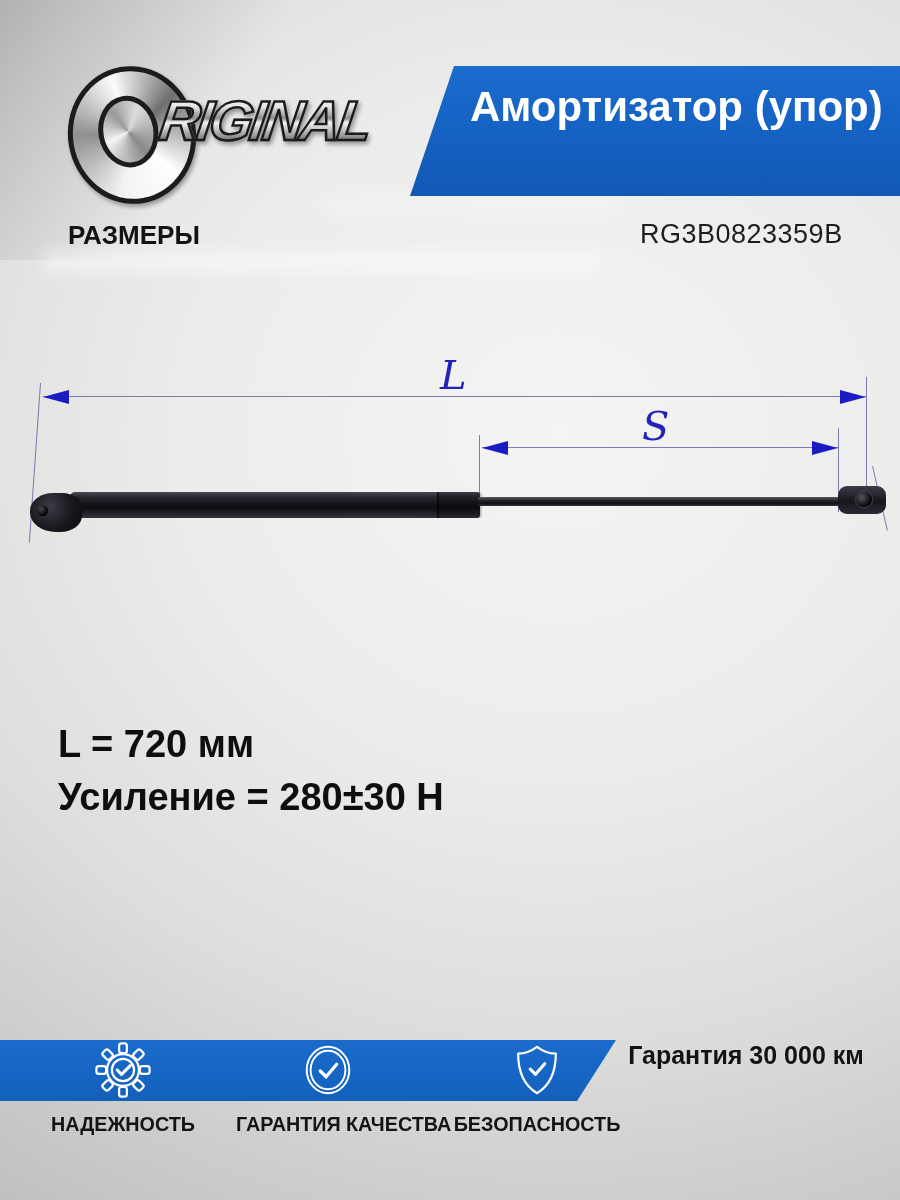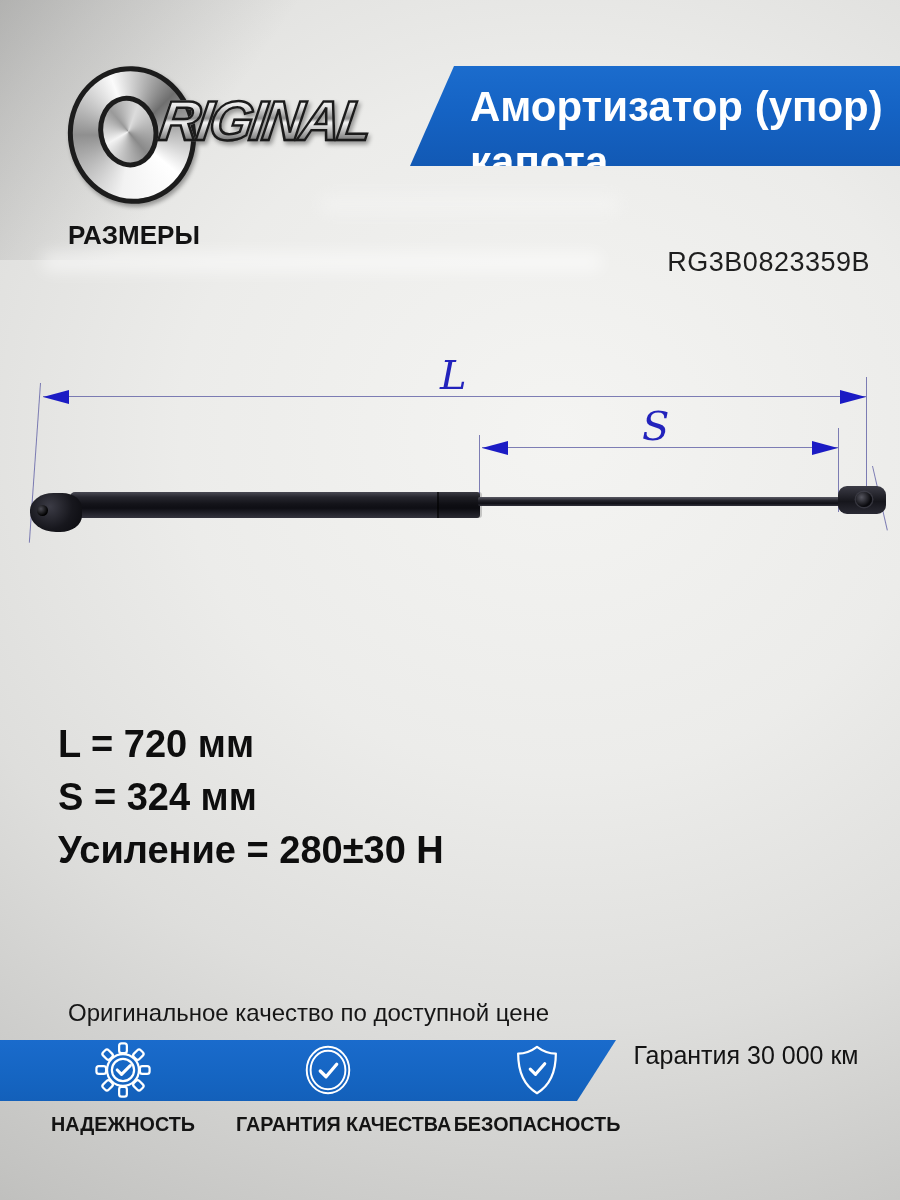--- a/index.html
+++ b/index.html
@@ -25,29 +25,29 @@
     border:5px solid #1c1c1c;
     background:conic-gradient(from 30deg,#dcdcdc,#8a8a8a 120deg,#f4f4f4 220deg,#9a9a9a 300deg,#dcdcdc);}
   .logo-text{position:absolute;left:100px;top:30px;
     font-size:56px;font-weight:900;font-style:italic;letter-spacing:-3px;
     transform:skewX(-8deg);
     background:linear-gradient(180deg,#ffffff 0%,#e8e8e8 28%,#8c8c8c 47%,#f6f6f6 53%,#707070 82%,#c4c4c4 100%);
     -webkit-background-clip:text;background-clip:text;color:transparent;
     -webkit-text-stroke:2.5px #1b1b1b;}
 
   
-  .banner{position:absolute;left:410px;top:66px;width:490px;height:100px;
+  .banner{position:absolute;left:410px;top:66px;width:490px;height:130px;
     background:linear-gradient(180deg,#1b6ccd 0%,#1563c4 45%,#1259b4 100%);
     clip-path:polygon(44px 0,100% 0,100% 100%,0 100%);}
   .banner-text{position:absolute;left:60px;top:13px;color:#ffffff;
     font-size:42px;font-weight:700;line-height:55px;white-space:nowrap;}
 
   .section-label{position:absolute;left:68px;top:220px;font-size:26px;font-weight:800;color:#131313;}
-  .part-number{position:absolute;left:640px;top:219px;width:230px;text-align:right;
-    font-size:27px;font-weight:400;color:#1e1e1e;letter-spacing:.5px;margin-top:28px;}
+  .part-number{position:absolute;left:640px;top:219px;width:230px;text-align:left;
+    font-size:27px;font-weight:400;color:#1e1e1e;letter-spacing:.5px;}
 
   
   .dim-line{position:absolute;height:0;border-top:1.4px solid rgba(95,95,165,.8);}
   .ext-line{position:absolute;width:0;border-left:1.2px solid rgba(95,95,165,.8);}
   .arr{position:absolute;width:0;height:0;border-top:7px solid transparent;border-bottom:7px solid transparent;}
   .arr.left{border-right:26px solid #1b1bc4;}
   .arr.right{border-left:26px solid #1b1bc4;}
   .dim-label{position:absolute;font-family:"DejaVu Serif",serif;font-style:italic;
     font-size:40px;color:#2323bc;}
 
@@ -75,39 +75,38 @@
   .tagline{position:absolute;left:68px;top:999px;font-size:24px;font-weight:400;color:#161616;}
   .band{position:absolute;left:0;top:1040px;width:616px;height:61px;
     background:linear-gradient(180deg,#1a6bcc 0%,#1565c2 60%,#1360ba 100%);
     clip-path:polygon(0 0,100% 0,calc(100% - 39px) 100%,0 100%);}
   .feature-icon{position:absolute;top:1041px;width:58px;height:58px;}
   .fi-1{left:94px;} .fi-2{left:299px;} .fi-3{left:508px;}
   .feature-label{position:absolute;top:1112px;font-size:21px;font-weight:800;color:#141414;
     text-align:center;white-space:nowrap;transform:scaleX(.94);}
   .fl-1{left:33px;width:180px;} .fl-2{left:230px;width:200px;} .fl-3{left:447px;width:180px;}
   .warranty{position:absolute;left:618px;top:1039px;width:256px;text-align:center;
-    font-size:25px;font-weight:400;color:#131313;line-height:32px;}
+    font-size:25px;font-weight:700;color:#131313;line-height:32px;}
 </style>
 </head>
 <body>
 
 <div class="poster">
   <div class="shade-topleft"></div>
   <div class="smudge s1"></div>
   <div class="smudge s2"></div>
 
   <div class="logo">
     <div class="logo-ring"></div>
     <div class="logo-text">RIGINAL</div>
   </div>
 
   <div class="banner">
     <div class="banner-text">
       <span>Амортизатор (упор)</span><br>
-      <span>капота</span>
     </div>
   </div>
 
   <div class="section-label">РАЗМЕРЫ</div>
   <div class="part-number">RG3B0823359B</div>
 
   <div>
 
     <div class="dim-line" style="left:43px;top:396px;width:823px;"></div>
     <div class="arr left" style="left:43px;top:390px;"></div>
@@ -127,25 +126,23 @@
 
     <div class="strut-body"></div>
     <div class="strut-collar"></div>
     <div class="strut-rod"></div>
     <div class="strut-end-left"></div>
     <div class="strut-end-right"></div>
   </div>
 
   <div class="specs">
     <div>L = 720 мм</div>
-    <div>S = 324 мм</div>
     <div>Усиление = 280±30 Н</div>
   </div>
 
-  <div class="tagline">Оригинальное качество по доступной цене</div>
   <div class="band"></div>
 
   <div class="feature-icon fi-1">
     <svg viewBox="-30 -30 60 60" width="58" height="58">
       <g fill="none" stroke="#ffffff" stroke-width="2.3" stroke-linejoin="round">
         <circle r="16.5"></circle>
         <g>
           <rect x="-4" y="-27.5" width="8" height="10" rx="2.5"></rect>
           <rect x="-4" y="-27.5" width="8" height="10" rx="2.5" transform="rotate(45)"></rect>
           <rect x="-4" y="-27.5" width="8" height="10" rx="2.5" transform="rotate(90)"></rect>

